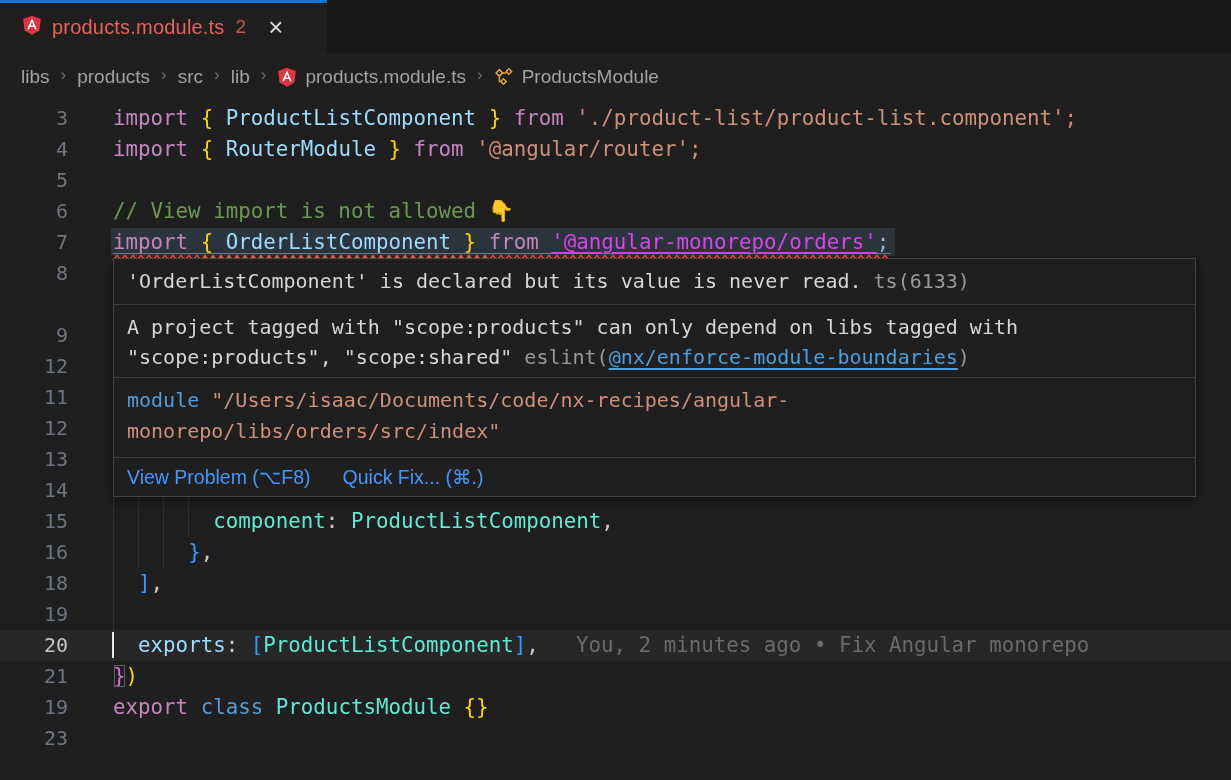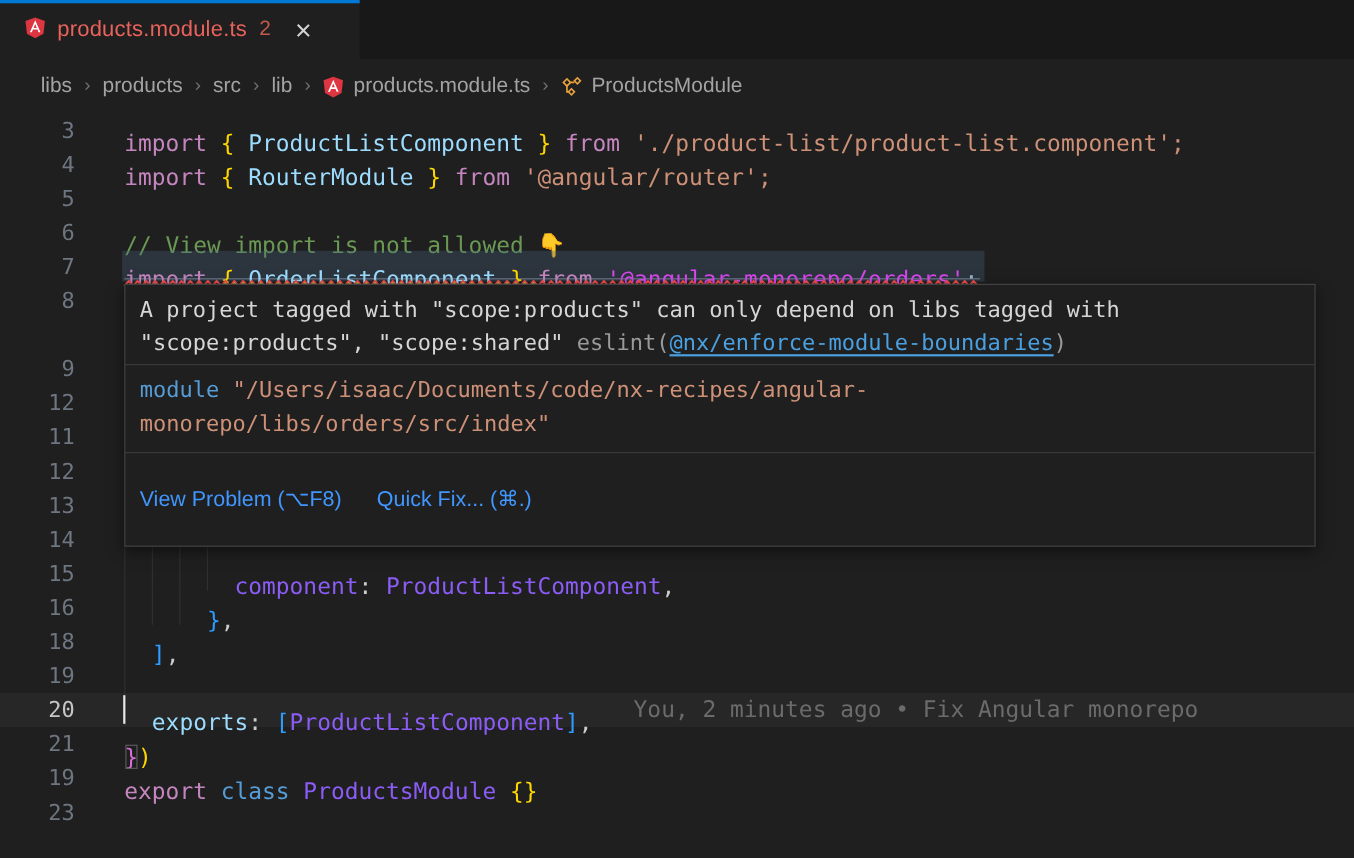--- a/index.html
+++ b/index.html
@@ -10,48 +10,48 @@
   .tabbar{position:absolute;top:0;left:0;width:1231px;height:54px;background:#181818;
           border-bottom:1px solid #242424;display:flex}
   .tab{position:relative;width:327px;height:54px;background:#1f1f1f;display:flex;align-items:center;
        padding:0 10px 0 22px;box-sizing:border-box;gap:10px;cursor:pointer}
   .tab-topline{position:absolute;top:0;left:0;width:100%;height:3px;background:#0078d4}
   .tab-title{color:#e9625b;font-size:20px;letter-spacing:.2px}
   .tab-badge{color:#c25a4e;font-size:19px;margin-left:1px}
   .tab-close{color:#d4d4d4;font-size:26px;line-height:20px;margin-left:8px;padding:0 4px;cursor:pointer}
 
   
-  .breadcrumbs{position:absolute;top:55px;left:0;height:48px;display:flex;align-items:center;
-               padding-left:37px;gap:11px;font-size:19px;color:#a3a3a3;white-space:nowrap}
+  .breadcrumbs{position:absolute;top:66px;left:0;height:48px;display:flex;align-items:flex-start;
+               padding-left:21px;gap:11px;font-size:19px;color:#a3a3a3;white-space:nowrap}
   .bc-item{display:flex;align-items:center;gap:8px;cursor:pointer}
   .bc-sep{color:#707070;font-size:17px;transform:translateY(-1px)}
 
   
   .editor{position:absolute;top:103px;left:0;width:1231px;
           font-family:"DejaVu Sans Mono",monospace;font-size:20.8px;color:#cccccc}
   .row{position:relative;height:31px;line-height:31px;white-space:pre;width:1231px}
   .row.current{background:#272727}
   .ln{position:absolute;left:0;top:0;width:68px;text-align:right;color:#6e7681;font-size:20px}
   .row.current .ln{color:#c6c6c6}
-  .code{position:absolute;left:113px;top:12px}
+  .code{position:absolute;left:113px;top:0}
   .guide{position:absolute;top:0;width:1px;height:31px;background:#313131}
   .err-bg{position:absolute;left:111px;top:1px;width:784px;height:28px;background:rgba(70,96,128,.32)}
   .err-underline{position:absolute;left:113px;top:26px;width:778px;height:1px;background:rgba(168,192,216,.55)}
   .squig{position:absolute;top:27px;height:8px;overflow:visible}
   .cursor{position:absolute;left:112px;top:2px;width:2px;height:26px;background:#e8e8e8}
   .blame{position:absolute;left:576px;top:0;color:#6b6b6b}
 
   
   .tk-kw{color:#c586c0}       
   .tk-kb{color:#569cd6}       
   .tk-gold{color:#ffd700}
   .tk-bblue{color:#2e9cff}
   .tk-bpink{color:#d670d6}
   .tk-var{color:#9cdcfe}
-  .tk-cls{color:#8b5cf6}
+  .tk-cls{color:#5eead4}
   .tk-str{color:#ce9178}
   .tk-cmt{color:#6a9955}
   .tk-pun{color:#cccccc}
   .tk-strlink{color:#d946ef;text-decoration:underline;text-underline-offset:3px}
   .tk-punblue{color:#9cb6cf}
   .tk-emoji{color:#f6c244}
   .match{outline:1px solid #5f5f5f;outline-offset:-2px}
 
   
   .hover{position:absolute;left:113px;top:258px;width:1083px;height:239px;background:#1f1f1f;
@@ -148,20 +148,23 @@
     <div class="row"><div class="guide" style="left: 113px;"></div><div class="guide" style="left: 138.04px;"></div><div class="guide" style="left: 163.08px;"></div><span class="ln">16</span><span class="code"><span class="tk-pun">      </span><span class="tk-bblue">}</span><span class="tk-pun">,</span></span></div>
     <div class="row"><div class="guide" style="left: 113px;"></div><span class="ln">18</span><span class="code"><span class="tk-pun">  </span><span class="tk-bblue">]</span><span class="tk-pun">,</span></span></div>
     <div class="row"><div class="guide" style="left: 113px;"></div><span class="ln">19</span></div>
     <div class="row current"><div class="guide" style="left: 113px;"></div><span class="ln">20</span><span class="code"><span class="tk-pun">  </span><span class="tk-var">exports</span><span class="tk-pun">: </span><span class="tk-bblue">[</span><span class="tk-cls">ProductListComponent</span><span class="tk-bblue">]</span><span class="tk-pun">,</span></span><div class="cursor"></div><span class="blame">You, 2 minutes ago • Fix Angular monorepo</span></div>
     <div class="row"><span class="ln">21</span><span class="code"><span class="tk-bpink match">}</span><span class="tk-gold">)</span></span></div>
     <div class="row"><span class="ln">19</span><span class="code"><span class="tk-kw">export </span><span class="tk-kb">class </span><span class="tk-cls">ProductsModule </span><span class="tk-gold">{}</span></span></div>
     <div class="row"><span class="ln">23</span><span class="code"></span></div>
   </div>
 
 <div class="hover">
+  <div class="hv-sec hv-s1">
+    <span>'OrderListComponent' is declared but its value is never read.</span><span class="hv-dim"> ts(6133)</span>
+  </div>
   <div class="hv-sec hv-s2">
     <span>A project tagged with "scope:products" can only depend on libs tagged with</span><br>
     <span>"scope:products", "scope:shared" </span><span class="hv-dim">eslint(</span><span class="hv-link">@nx/enforce-module-boundaries</span><span class="hv-dim">)</span>
   </div>
   <div class="hv-sec hv-s3">
     <span class="hv-kw">module</span><span class="hv-str"> "/Users/isaac/Documents/code/nx-recipes/angular-</span><br>
     <span class="hv-str">monorepo/libs/orders/src/index"</span>
   </div>
   <div class="hv-sec hv-actions" id="hoverActions">
       <span class="hv-action">View Problem (⌥F8)</span>

